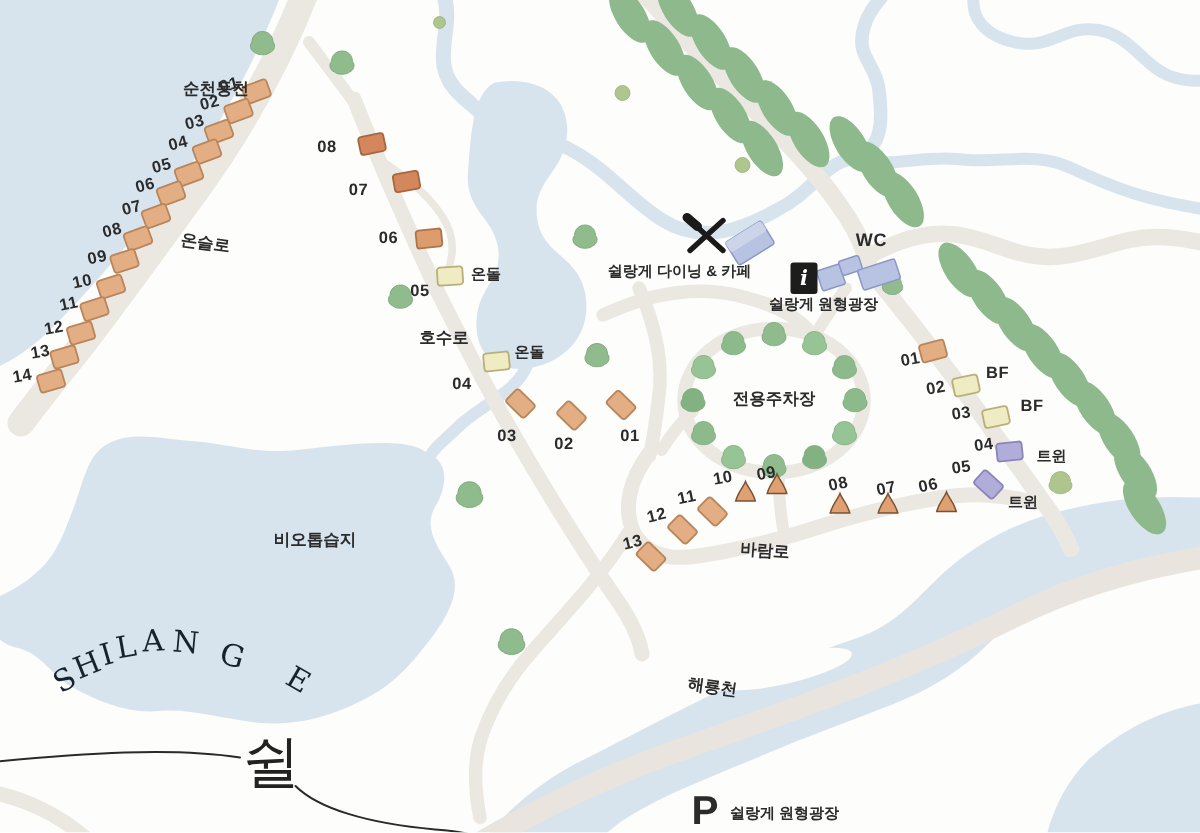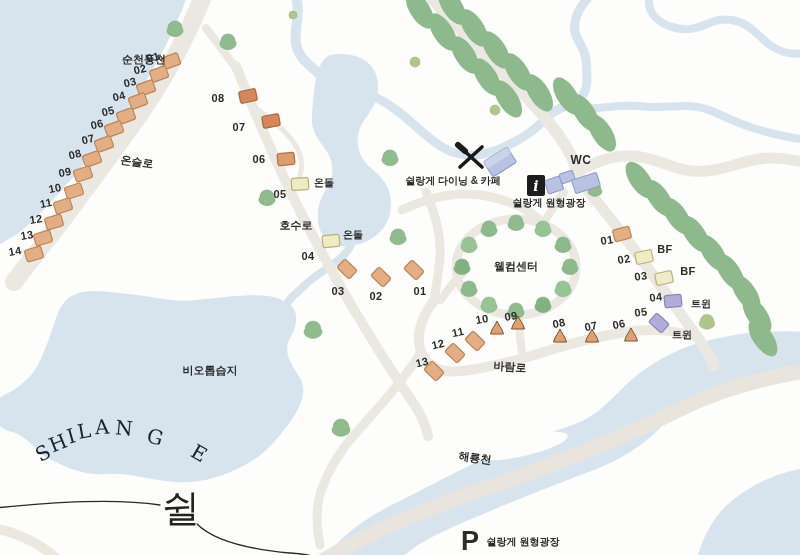--- a/index.html
+++ b/index.html
@@ -249,24 +249,24 @@
 <div class="lb kr-sm" style="left:324px;top:183px;transform:translate(-50%,-50%)">온돌</div>
 <div class="lb kr-sm" style="left:353px;top:235px;transform:translate(-50%,-50%)">온돌</div>
 <div class="lb num" style="left:665px;top:249px;transform:translate(-50%,-50%)">BF</div>
 <div class="lb num" style="left:688px;top:271px;transform:translate(-50%,-50%)">BF</div>
 <div class="lb kr-sm" style="left:701px;top:304px;transform:translate(-50%,-50%)">트윈</div>
 <div class="lb kr-sm" style="left:682px;top:335px;transform:translate(-50%,-50%)">트윈</div>
 
 <div class="lb kr" style="left:144px;top:59px;transform:translate(-50%,-50%)">순천동천</div>
 <div class="lb kr" style="left:137px;top:162px;transform:translate(-50%,-50%) rotate(8deg)">온슬로</div>
 <div class="lb kr" style="left:296px;top:225px;transform:translate(-50%,-50%)">호수로</div>
-<div class="lb kr" style="left:210px;top:370px;transform:translate(-50%,-50%)">비오톱습지</div>
+<div class="lb kr" style="left:210px;top:360px;transform:translate(-50%,-50%)">비오톱습지</div>
 <div class="lb kr" style="left:510px;top:367px;transform:translate(-50%,-50%) rotate(4deg)">바람로</div>
 <div class="lb kr" style="left:475px;top:458px;transform:translate(-50%,-50%) rotate(8deg)">해룡천</div>
-<div class="lb kr" style="left:516px;top:266px;transform:translate(-50%,-50%)">웰컴센터</div>
+<div class="lb kr" style="left:516px;top:266px;transform:translate(-50%,-50%)">전용주차장</div>
 
 <div class="lb kr-sm" style="left:453px;top:181px;transform:translate(-50%,-50%)">쉴랑게 다이닝 &amp; 카페</div>
 <div class="lb wc" style="left:581px;top:160px;transform:translate(-50%,-50%)">WC</div>
 <div class="info-box">
       <span>i</span>
     </div>
 <div class="lb kr-sm" style="left:549px;top:203px;transform:translate(-50%,-50%)">쉴랑게 원형광장</div>
 <div class="lb pmark" style="left:470px;top:541px;transform:translate(-50%,-50%)">P</div>
 <div class="lb kr-sm" style="left:523px;top:542px;transform:translate(-50%,-50%)">쉴랑게 원형광장</div>
 

